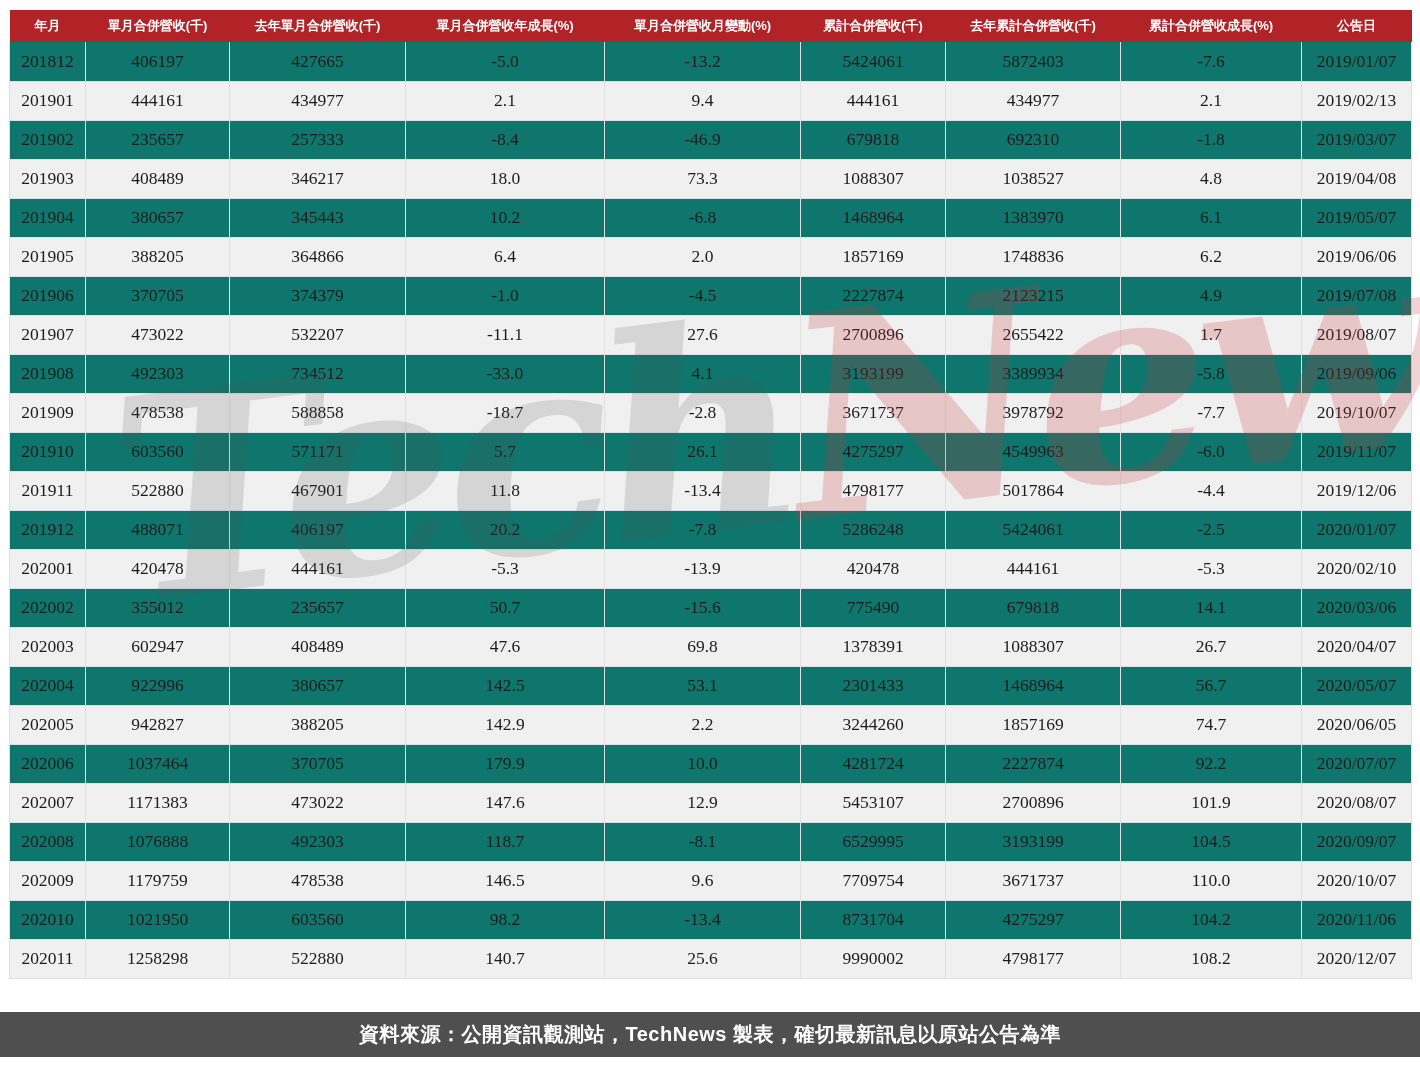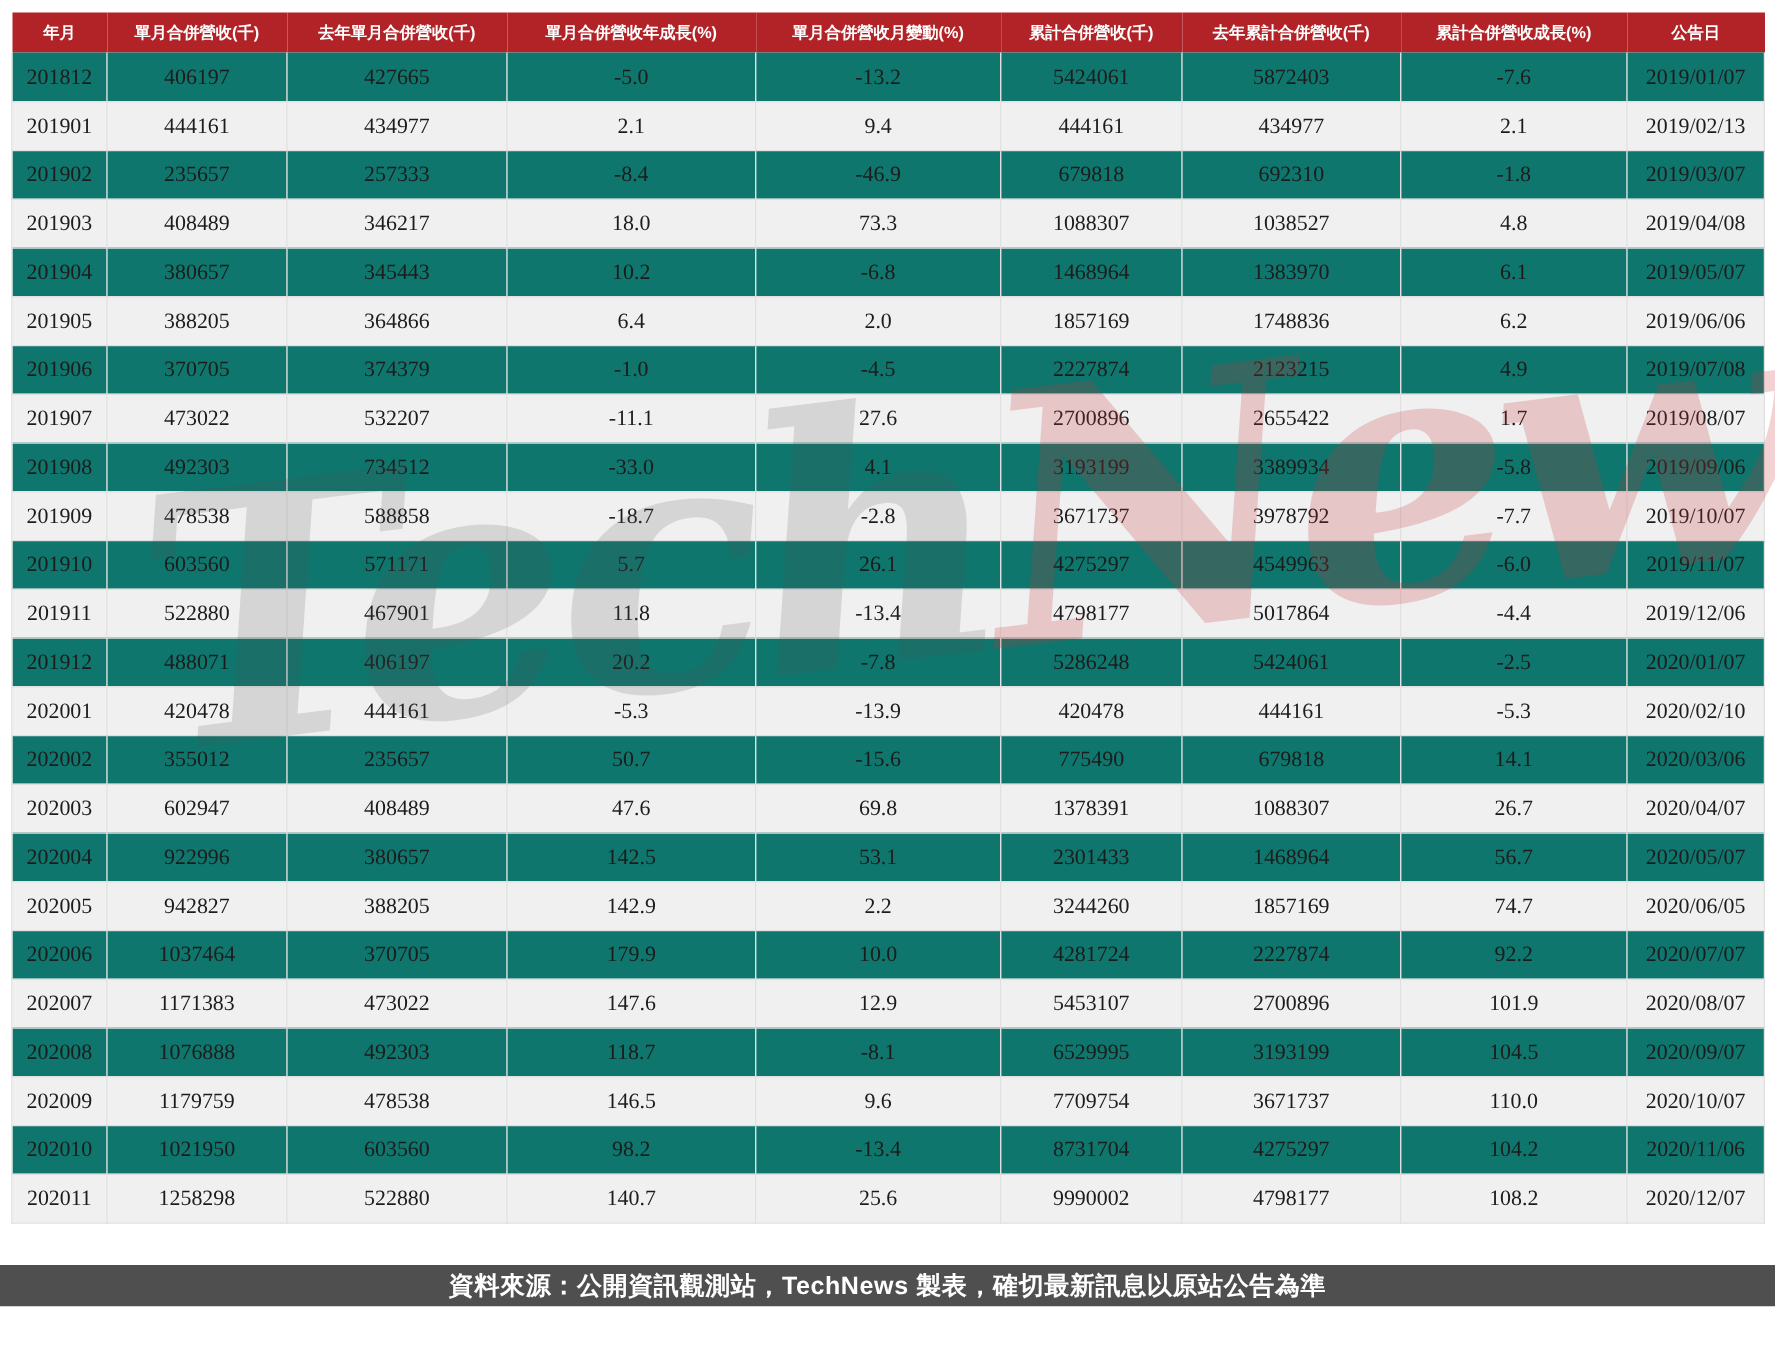--- a/index.html
+++ b/index.html
@@ -56,21 +56,21 @@
     white-space:nowrap;
     pointer-events:none;
     z-index:5;
     user-select:none;
   }
   .wm-gray { color:rgba(85,85,85,0.17); }
   .wm-red  { color:rgba(196,48,54,0.22); }
   .footer-bar {
     position:absolute;
     left:0; top:1012px;
-    width:1420px; height:33px;
+    width:1420px; height:45px;
     background:#4f4f4f;
     color:#ffffff;
     display:flex;
     align-items:center;
     justify-content:center;
     font-family:"Liberation Sans", sans-serif;
     font-size:20px;
     font-weight:bold;
     letter-spacing:0.5px;
     z-index:6;

